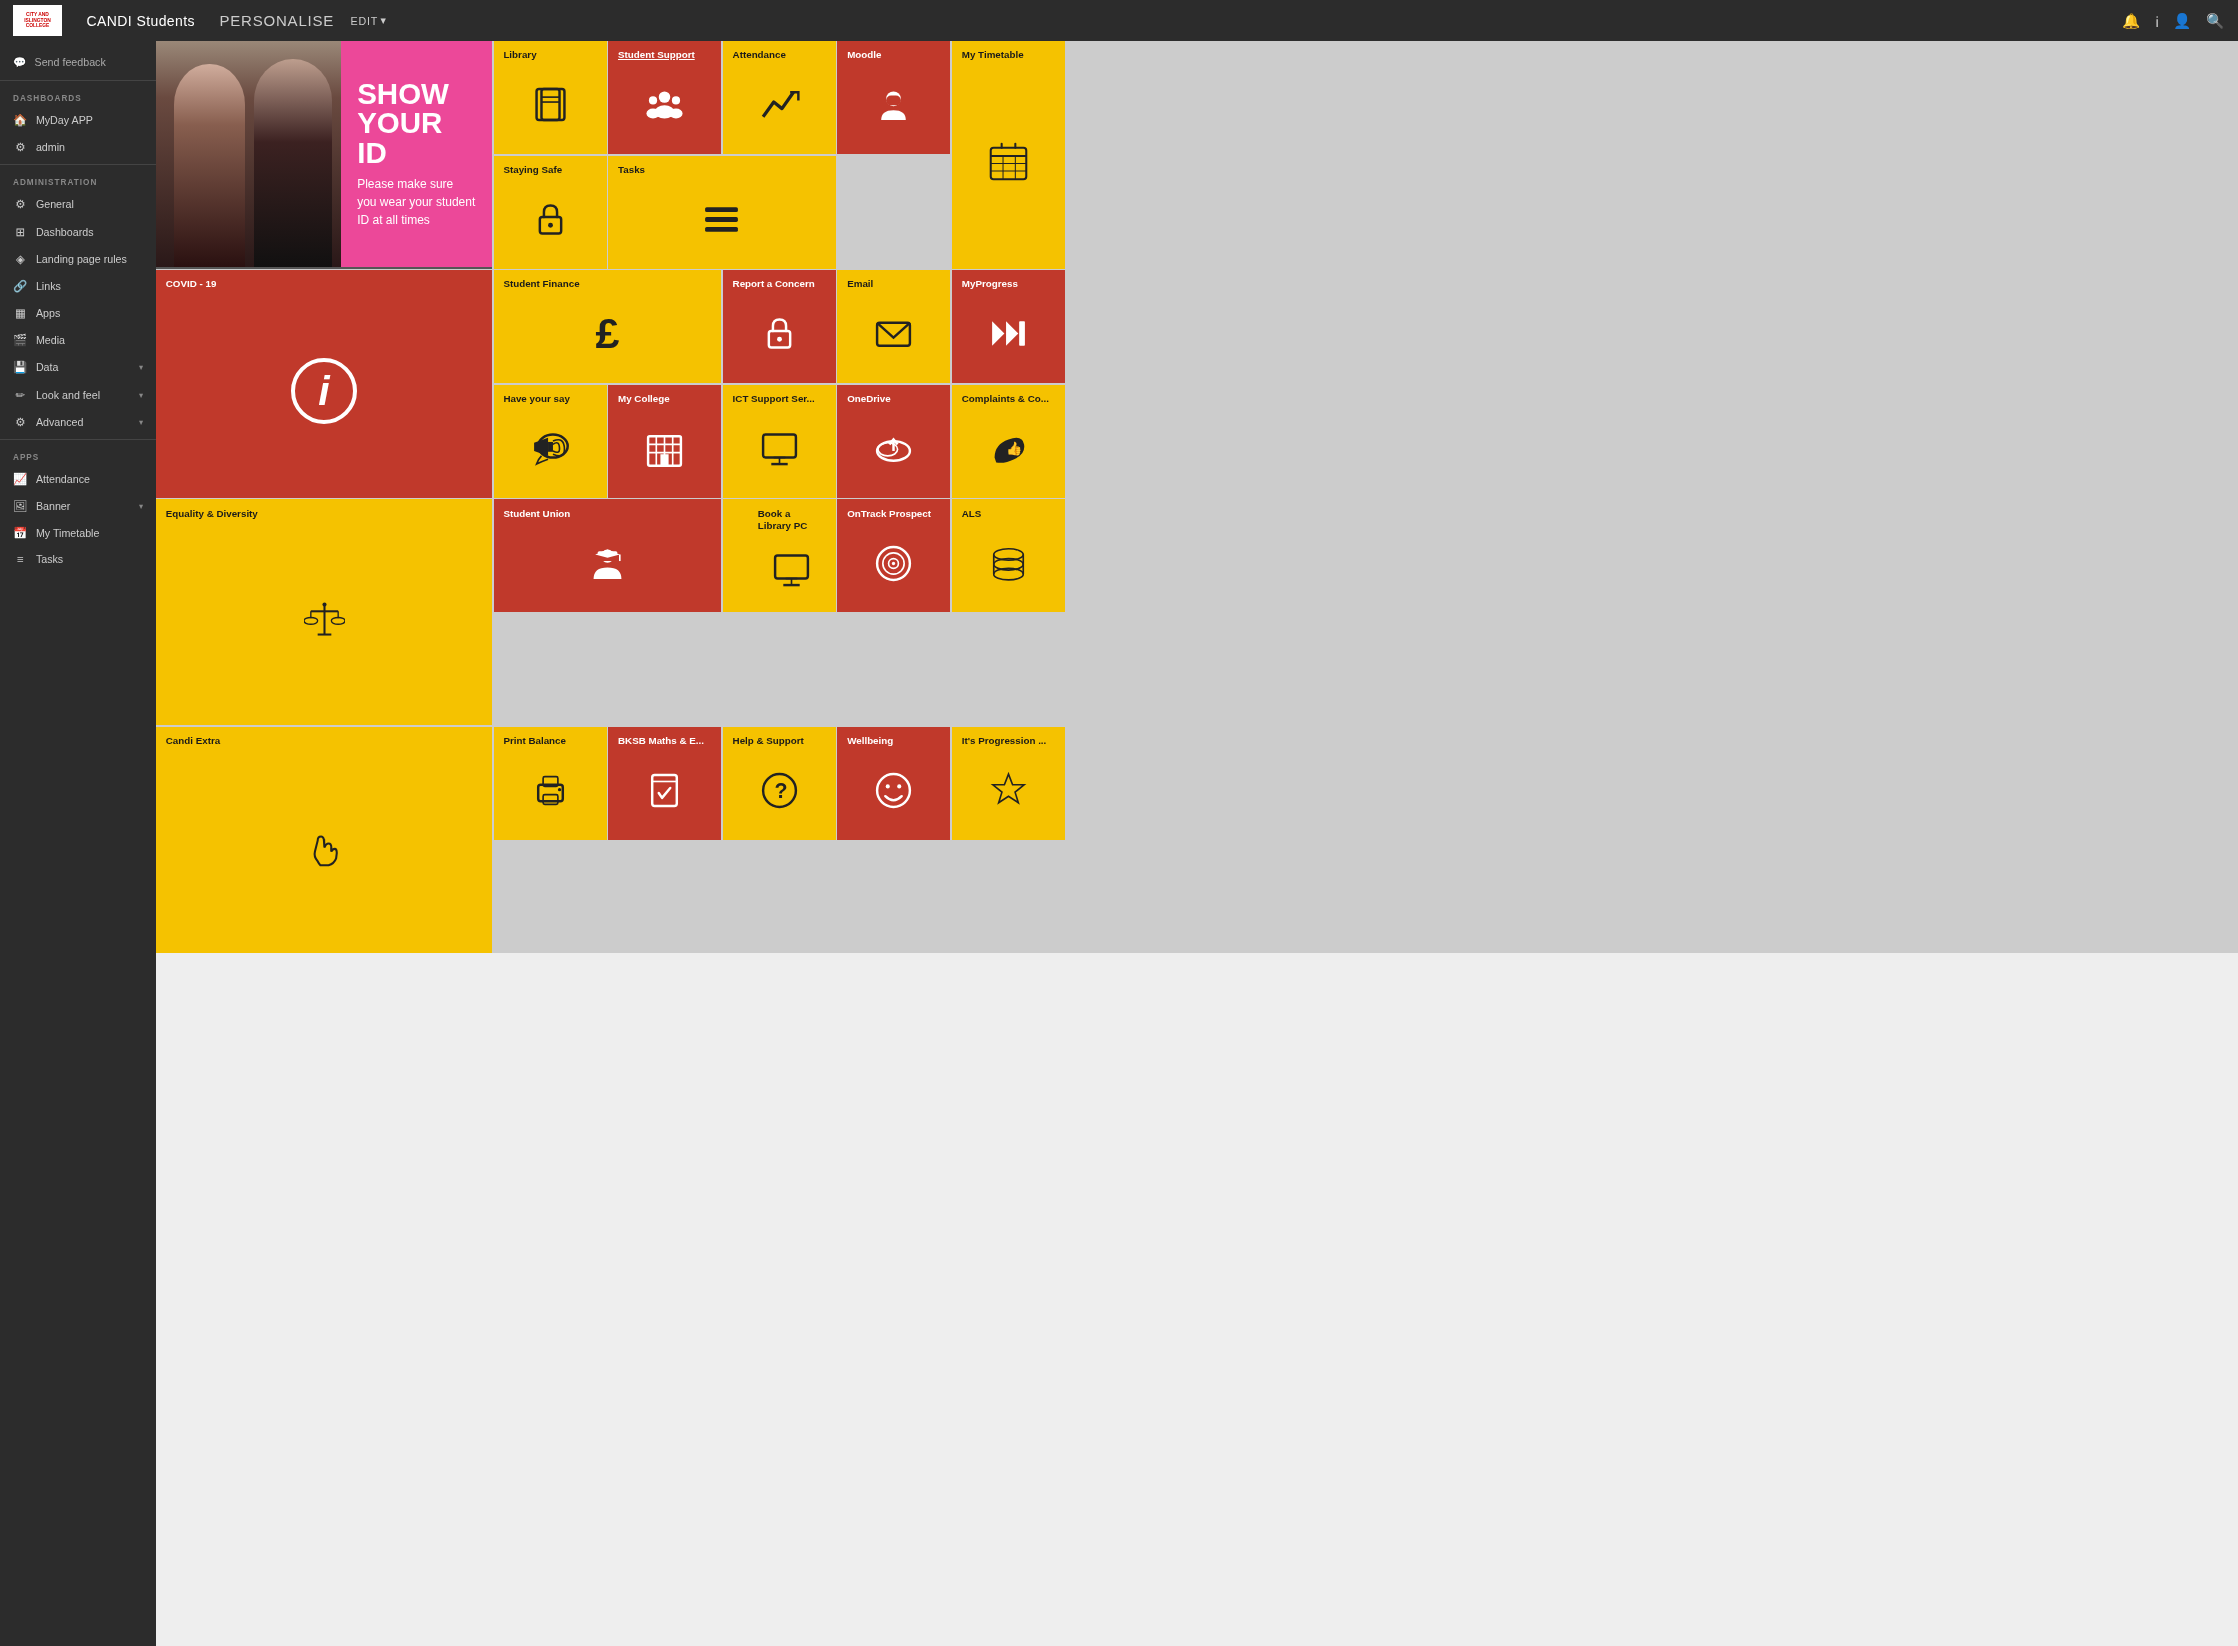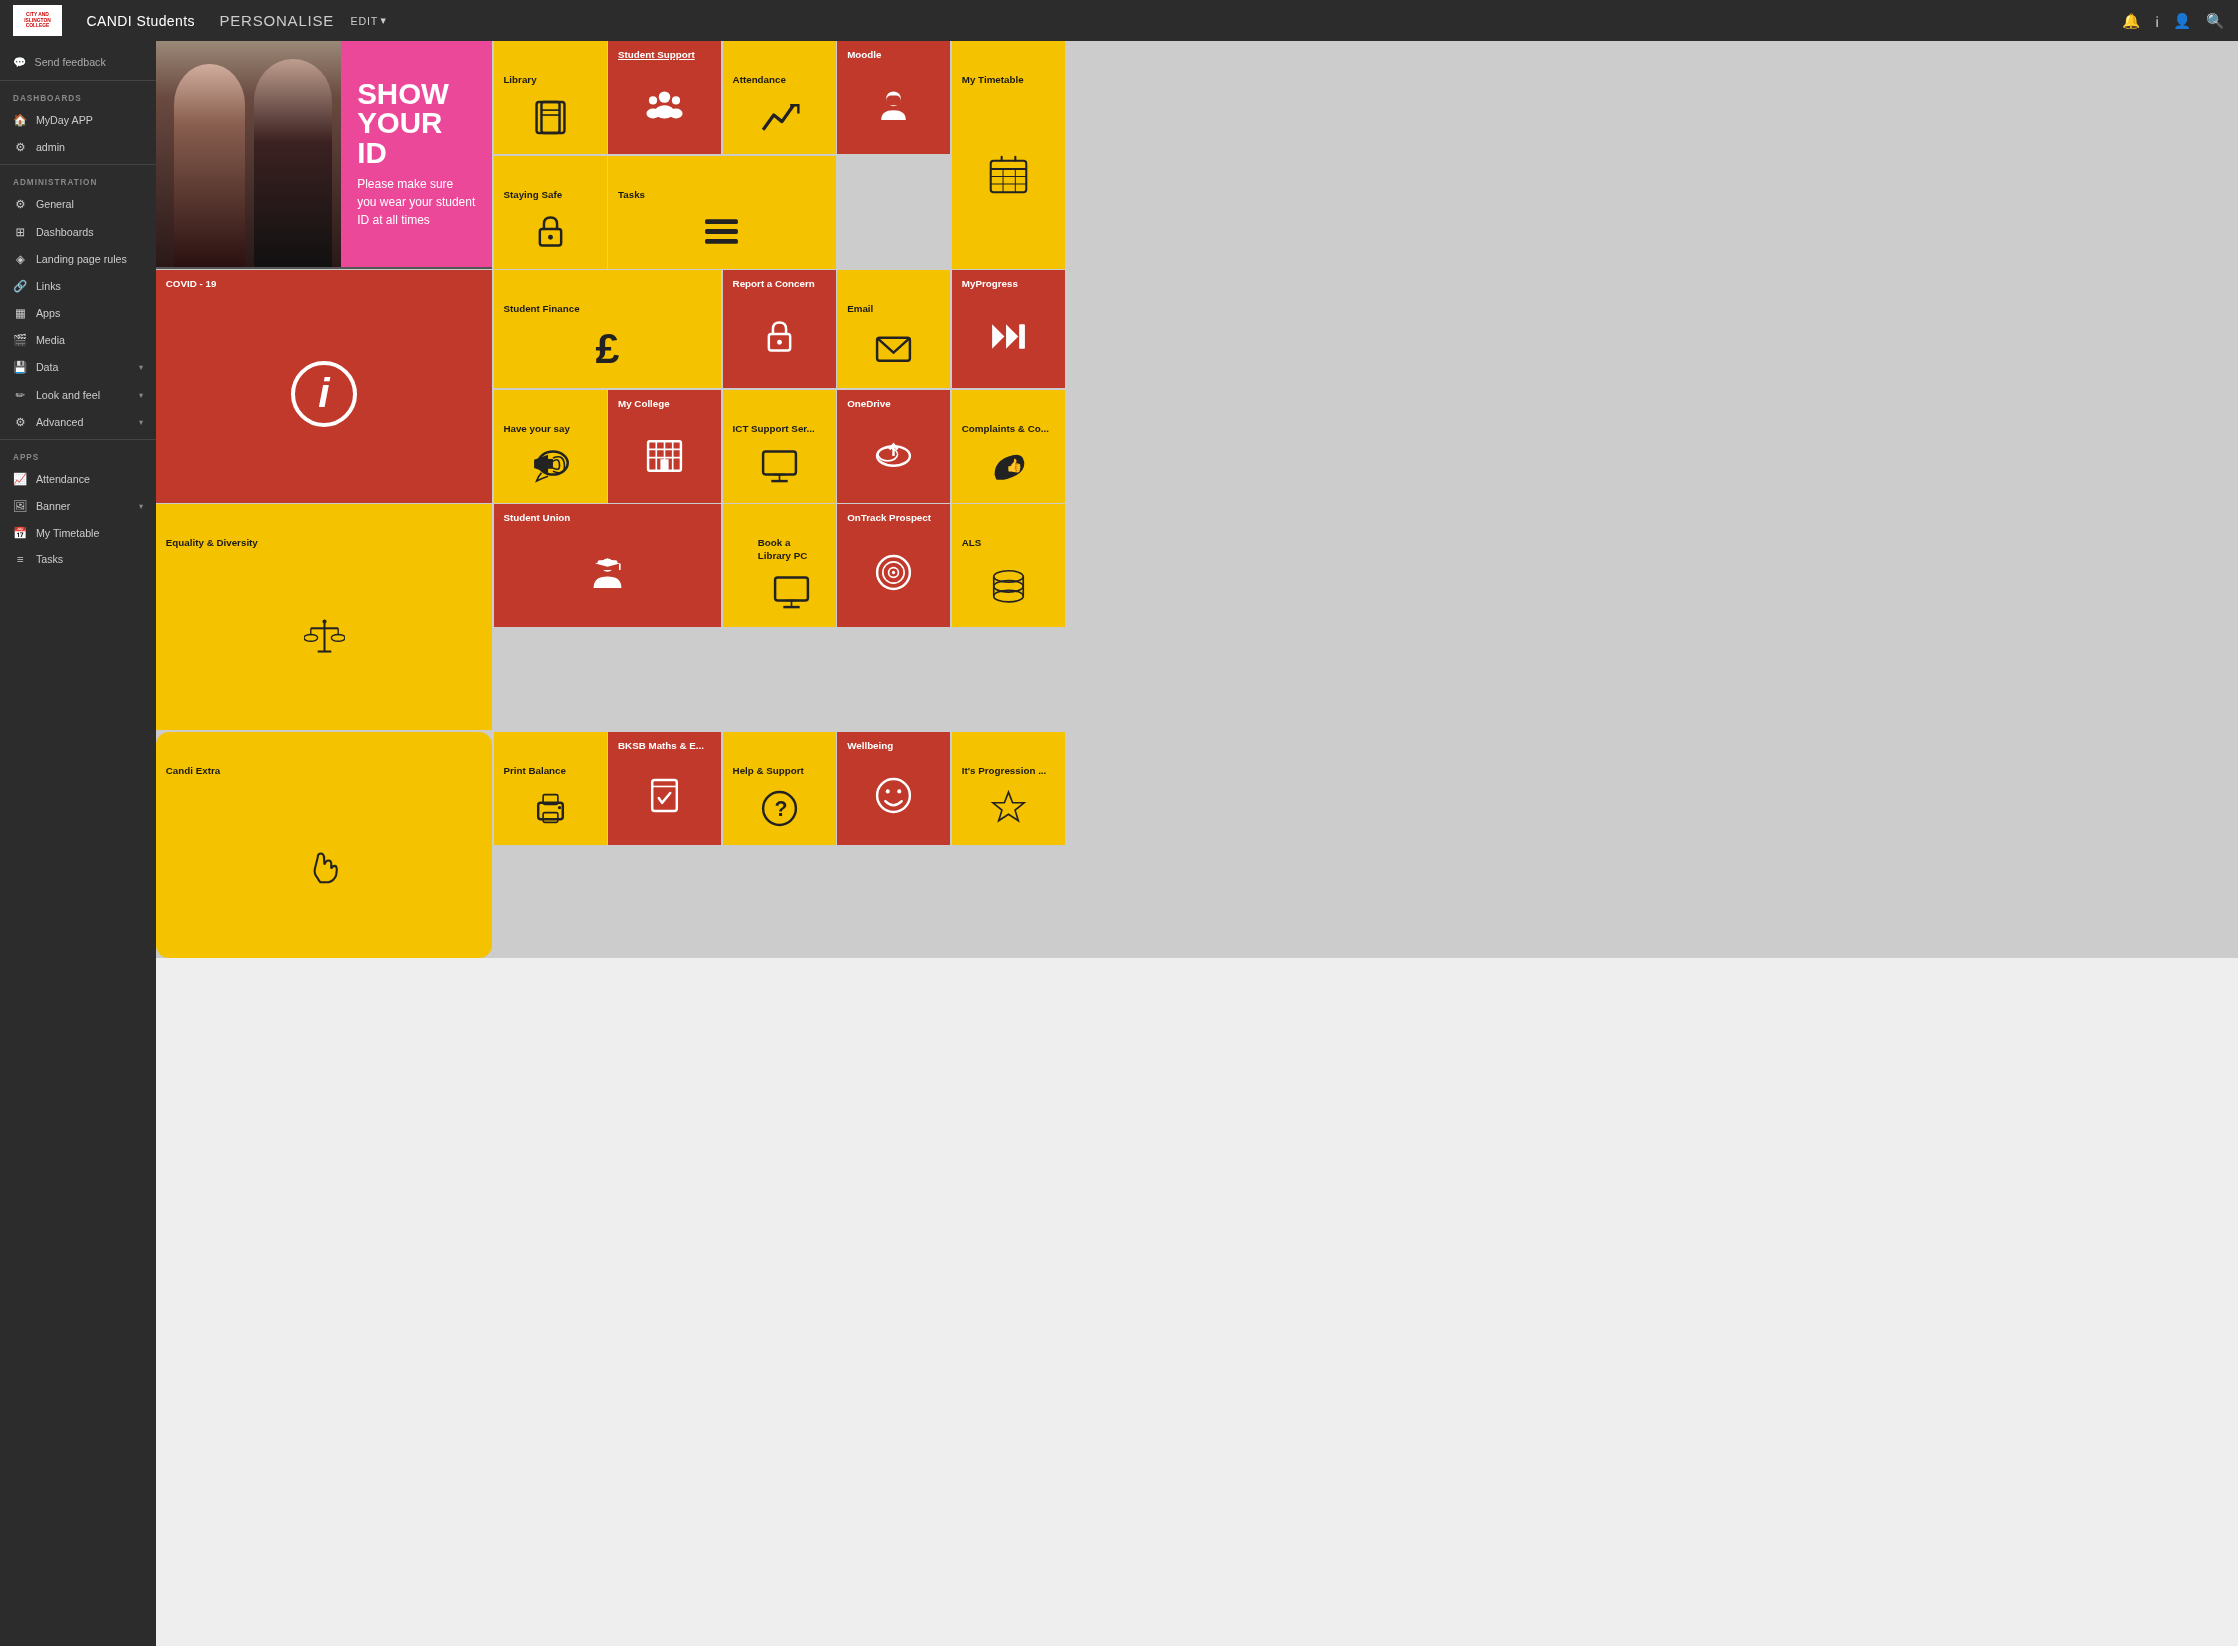--- a/index.html
+++ b/index.html
@@ -142,21 +142,21 @@
       position: relative;
       display: flex;
       flex-direction: column;
       padding: 8.2px 9.8px 6.6px;
       cursor: pointer;
       overflow: hidden;
       min-height: 113px;
     }
     .tile.yellow { background: #f5c200; color: #1a1a1a; }
     .tile.red { background: #c0392b; color: #fff; }
-    .tile.yellow .tile-title { color: #1a1a1a; margin-top: 25px; }
+    .tile.yellow .tile-title { color: #1a1a1a; }
     .tile.red .tile-title { color: #fff; }
 
     .tile-title {
       font-size: 9.8px;
       font-weight: 600;
       line-height: 1.3;
       margin-bottom: auto;
     }
     .tile-icon {
       display: flex;
@@ -236,21 +236,20 @@
       grid-column: 1 / 2;
       grid-row: 5 / 7;
       min-height: 226px;
     }
 
     
     .tile-candi-extra {
       grid-column: 1 / 2;
       grid-row: 7 / 9;
       min-height: 226px;
-      border-radius: 13px;
     }
 
     .tile-icon-large {
       font-size: 52px;
     }
 
     
     .tile-sm { min-height: 113px; }
 
     

